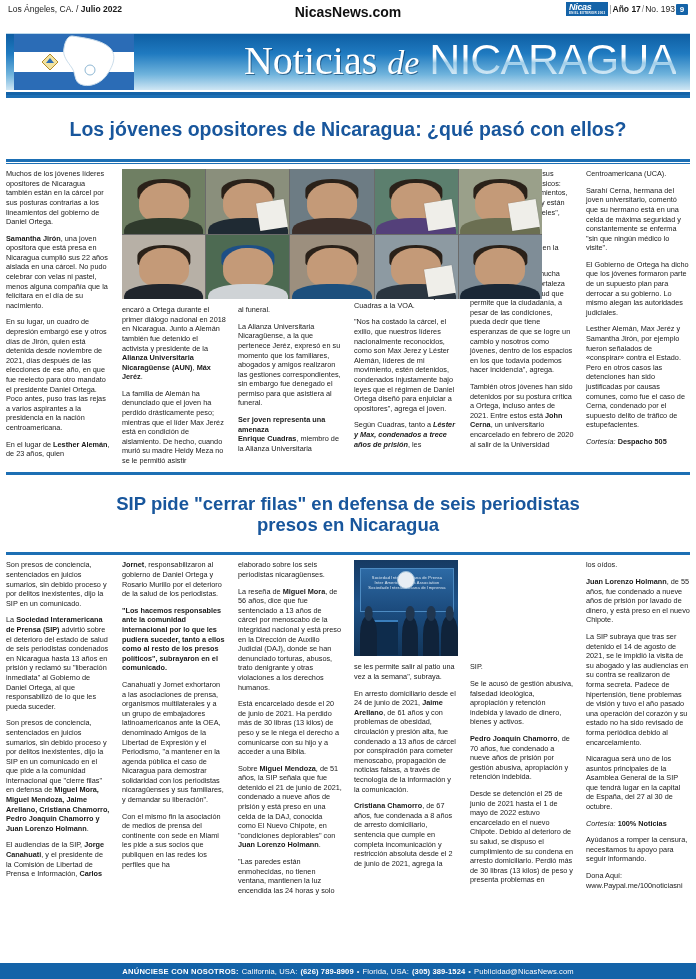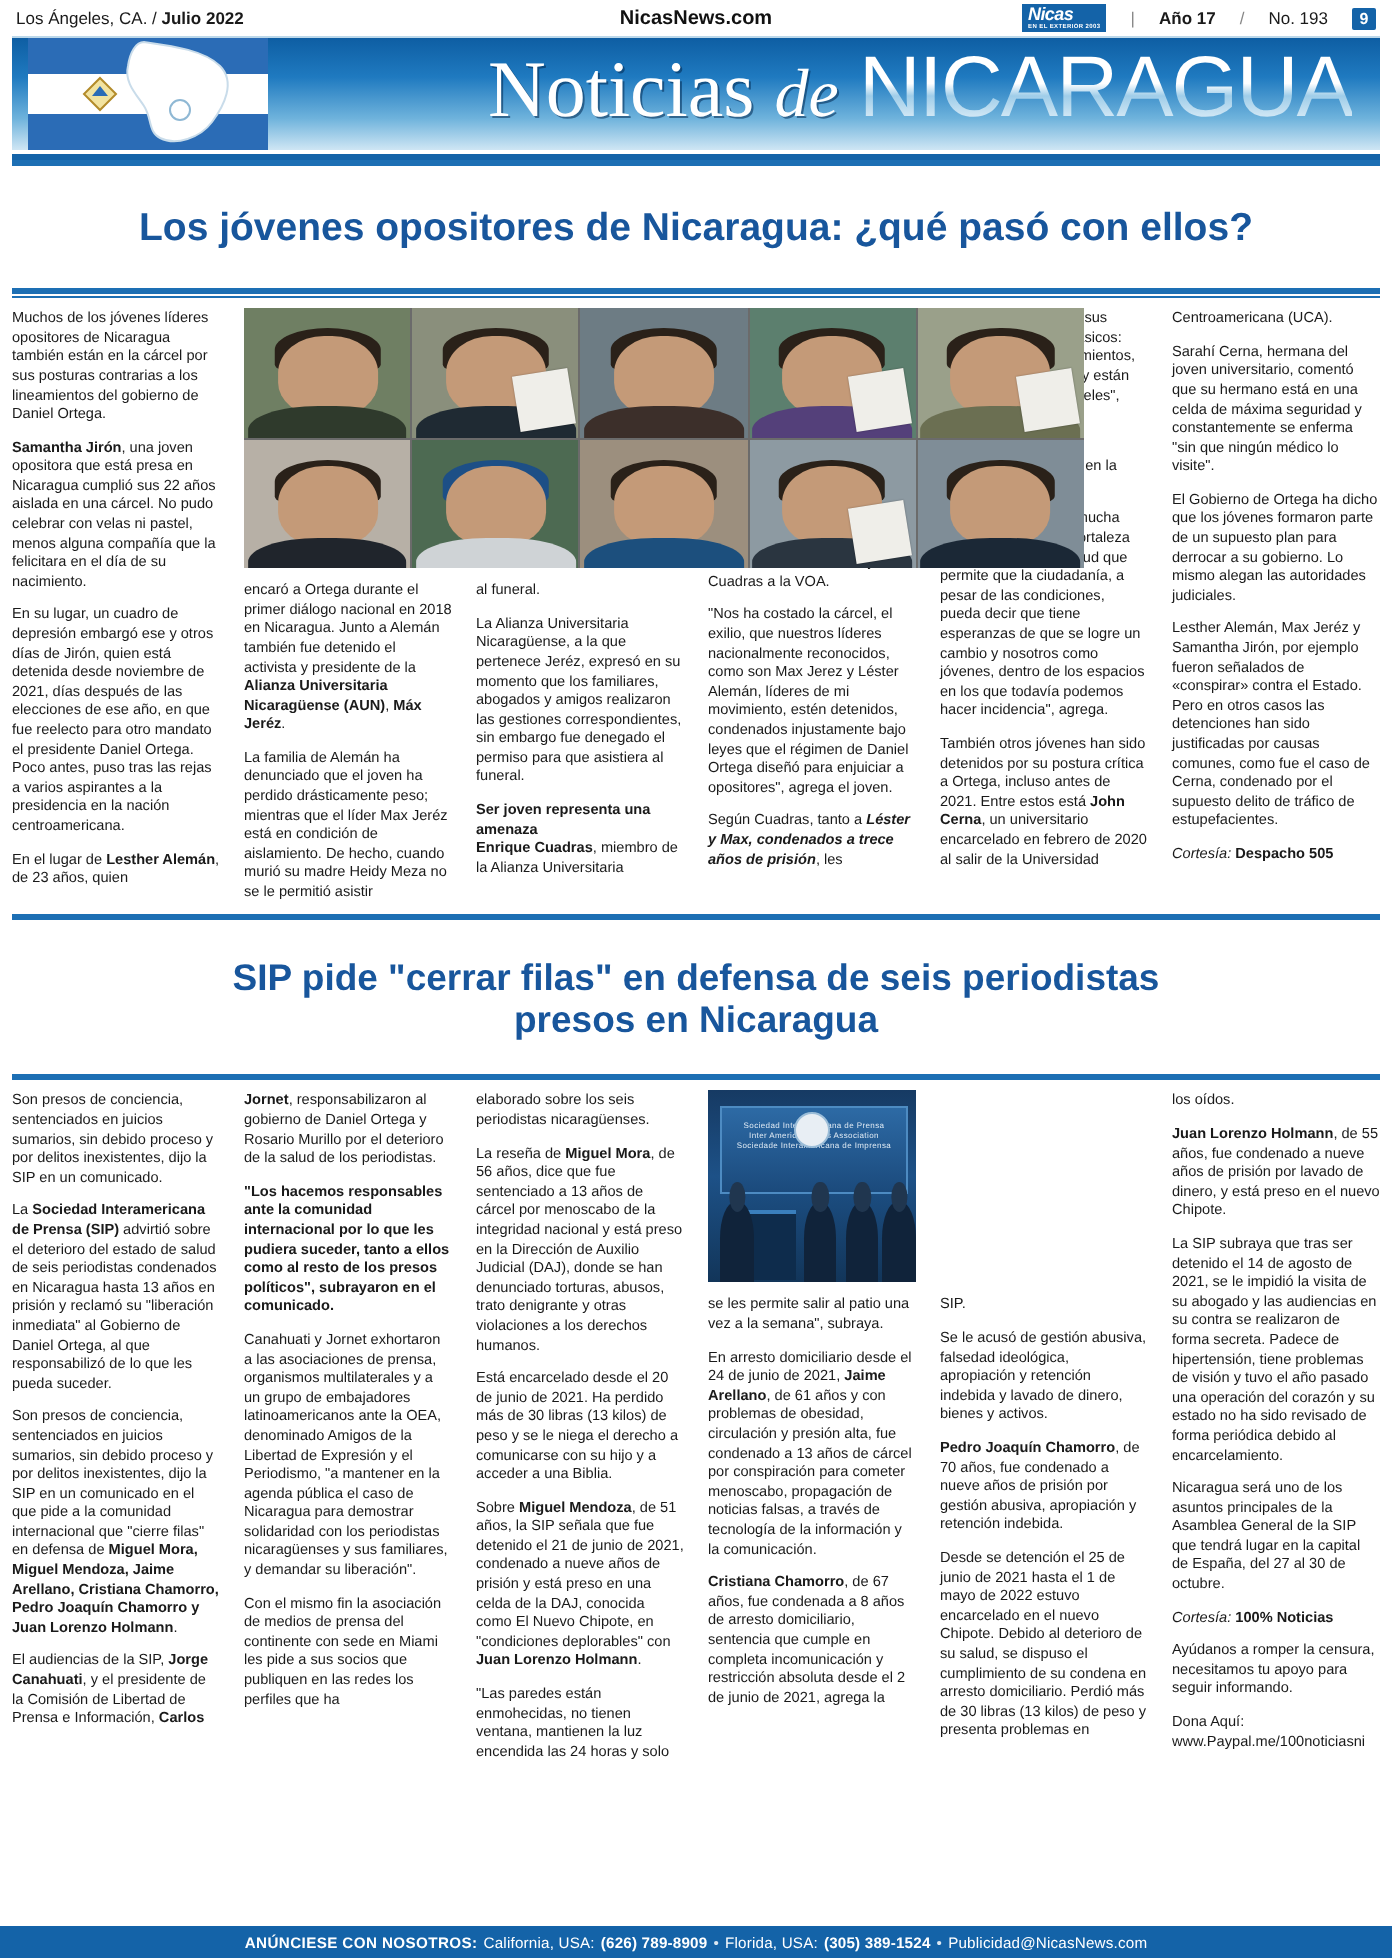--- a/index.html
+++ b/index.html
@@ -32,32 +32,32 @@
     align-items: center;
     justify-content: space-between;
     font-size: 8.5px;
     color: #1a1a1a;
     padding: 0 2px;
   }
   .topbar-left { font-weight: 400; white-space: nowrap; }
   .topbar-left b { font-weight: 700; }
   .topbar-center {
     font-weight: 700;
-    font-size: 10px;
+    font-size: 14px;
     color: #111;
     position: absolute;
     left: 0; right: 0;
     text-align: center;
     top: 4px;
     pointer-events: none;
   }
   .topbar-right {
     display: flex;
     align-items: center;
-    gap: 12px;
+    gap: 1px;
     font-size: 8.5px;
     white-space: nowrap;
   }
   .nicas-logo {
     background: #1463a8;
     color: #fff;
     font-weight: 700;
     font-style: italic;
     font-size: 9px;
     line-height: 9px;
@@ -86,20 +86,21 @@
     border-radius: 1px;
   }
 
   
   .masthead {
     position: relative;
     height: 56px;
     background: linear-gradient(180deg,#0e5ea3 0%, #1f7ac0 35%, #6fb3dc 72%, #cfe6f4 100%);
     overflow: hidden;
     border-top: 1px solid #bcd8ea;
+    margin-top: 15px;
   }
   .flagart {
     position: absolute;
     left: 8px; top: 0; bottom: 0;
     width: 120px;
   }
   .masthead-title {
     position: absolute;
     right: 14px;
     top: 50%;

